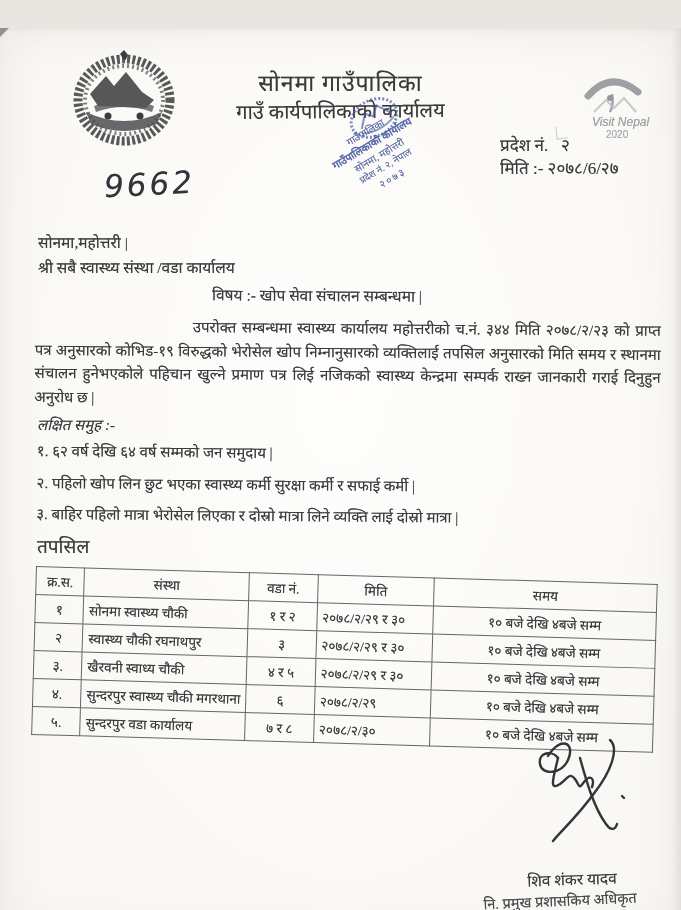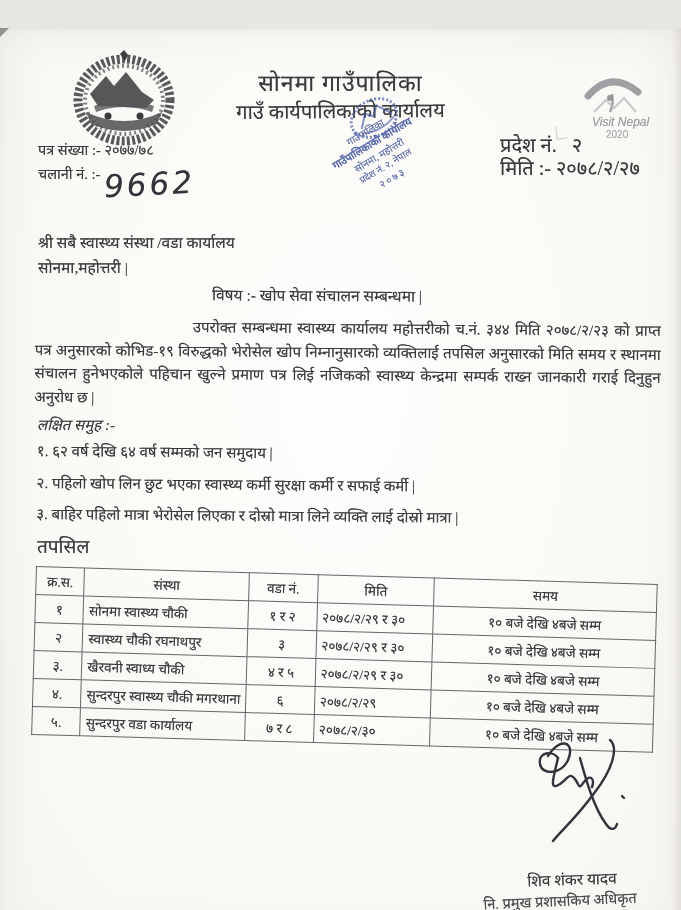--- a/index.html
+++ b/index.html
@@ -31,21 +31,21 @@
     transform-origin:50% 50%;color:#4156a8;opacity:.85;text-align:center;
     font-family:"Liberation Serif","DejaVu Serif",serif;}
   .stamp-inner div{line-height:1.32;}
   .st0{font-size:10px;} .st1{font-size:10.5px;font-weight:bold;} .st2{font-size:10px;}
   .st3{font-size:9.5px;} .st4{font-size:10px;letter-spacing:2px;}
   .stamp-emblem{position:absolute;left:58px;top:8px;transform:rotate(-28deg);opacity:.8;}
   
   .meta-left{left:38px;top:110px;font-size:14.5px;line-height:24px;}
   .dispatch-hand{left:104px;top:138px;font-family:"DejaVu Sans",sans-serif;
     font-style:italic;font-size:31px;color:#33333b;letter-spacing:3px;transform:rotate(-3deg);}
-  .meta-right{left:500px;top:106px;font-size:20px;line-height:23px;}
+  .meta-right{left:500px;top:106px;font-size:17px;line-height:23px;}
   
   .recipient{left:38px;top:202px;font-size:15.5px;line-height:25px;}
   .subject{left:212px;top:256px;font-size:15.5px;transform:rotate(.4deg);}
   
   .body-para{left:35px;top:287px;width:626px;font-size:15px;line-height:23.5px;
     text-align:justify;text-indent:158px;transform:rotate(.45deg);transform-origin:0 0;}
   .target-label{left:37px;top:386px;font-size:15px;font-style:italic;}
   .target-list{left:37px;top:412px;width:600px;font-size:15px;transform:rotate(.5deg);transform-origin:0 0;}
   .target-list div{margin-bottom:11.5px;}
   .tapasil{left:37px;top:505px;font-size:19px;}
@@ -108,45 +108,36 @@
     </svg>
     <div class="stamp-inner">
       <div class="st0">गाउँपालिका</div>
       <div class="st1">गाउँपालिकाको कार्यालय</div>
       <div class="st2">सोनमा, महोत्तरी</div>
       <div class="st3">प्रदेश नं. २, नेपाल</div>
       <div class="st4">२०७३</div>
     </div>
   </div>
 
-  <div class="abs meta-left">
-    <div>
-      <span>पत्र संख्या :-</span>
-      <span>२०७७/७८</span>
-    </div>
-    <div>
-      <span>चलानी नं. :-</span>
-    </div>
-  </div>
   <div class="abs dispatch-hand">9662</div>
 
   <div class="abs meta-right">
     <div>
       <span>प्रदेश नं.</span>&nbsp;&nbsp;
       <span>२</span>
     </div>
     <div>
       <span>मिति :-</span>
-      <span>२०७८/२/२७</span>
+      <span>२०७८/6/२७</span>
     </div>
   </div>
 
   <div class="abs recipient">
+    <div>सोनमा,महोत्तरी |</div>
     <div>श्री सबै स्वास्थ्य संस्था /वडा कार्यालय</div>
-    <div>सोनमा,महोत्तरी |</div>
   </div>
 
   <div class="abs subject">विषय :- खोप सेवा संचालन सम्बन्धमा |</div>
 
   <div class="abs body-para">उपरोक्त सम्बन्धमा स्वास्थ्य कार्यालय महोत्तरीको च.नं. ३४४ मिति २०७८/२/२३ को प्राप्त पत्र अनुसारको कोभिड-१९ विरुद्धको भेरोसेल खोप निम्नानुसारको व्यक्तिलाई तपसिल अनुसारको मिति समय र स्थानमा संचालन हुनेभएकोले पहिचान खुल्ने प्रमाण पत्र लिई नजिकको स्वास्थ्य केन्द्रमा सम्पर्क राख्न जानकारी गराई दिनुहुन अनुरोध छ |</div>
 
   <div class="abs target-label">लक्षित समुह :-</div>
   <div class="abs target-list">
     <div>१. ६२ वर्ष देखि ६४ वर्ष सम्मको जन समुदाय |</div>
     <div>२. पहिलो खोप लिन छुट भएका स्वास्थ्य कर्मी सुरक्षा कर्मी र सफाई कर्मी |</div>

